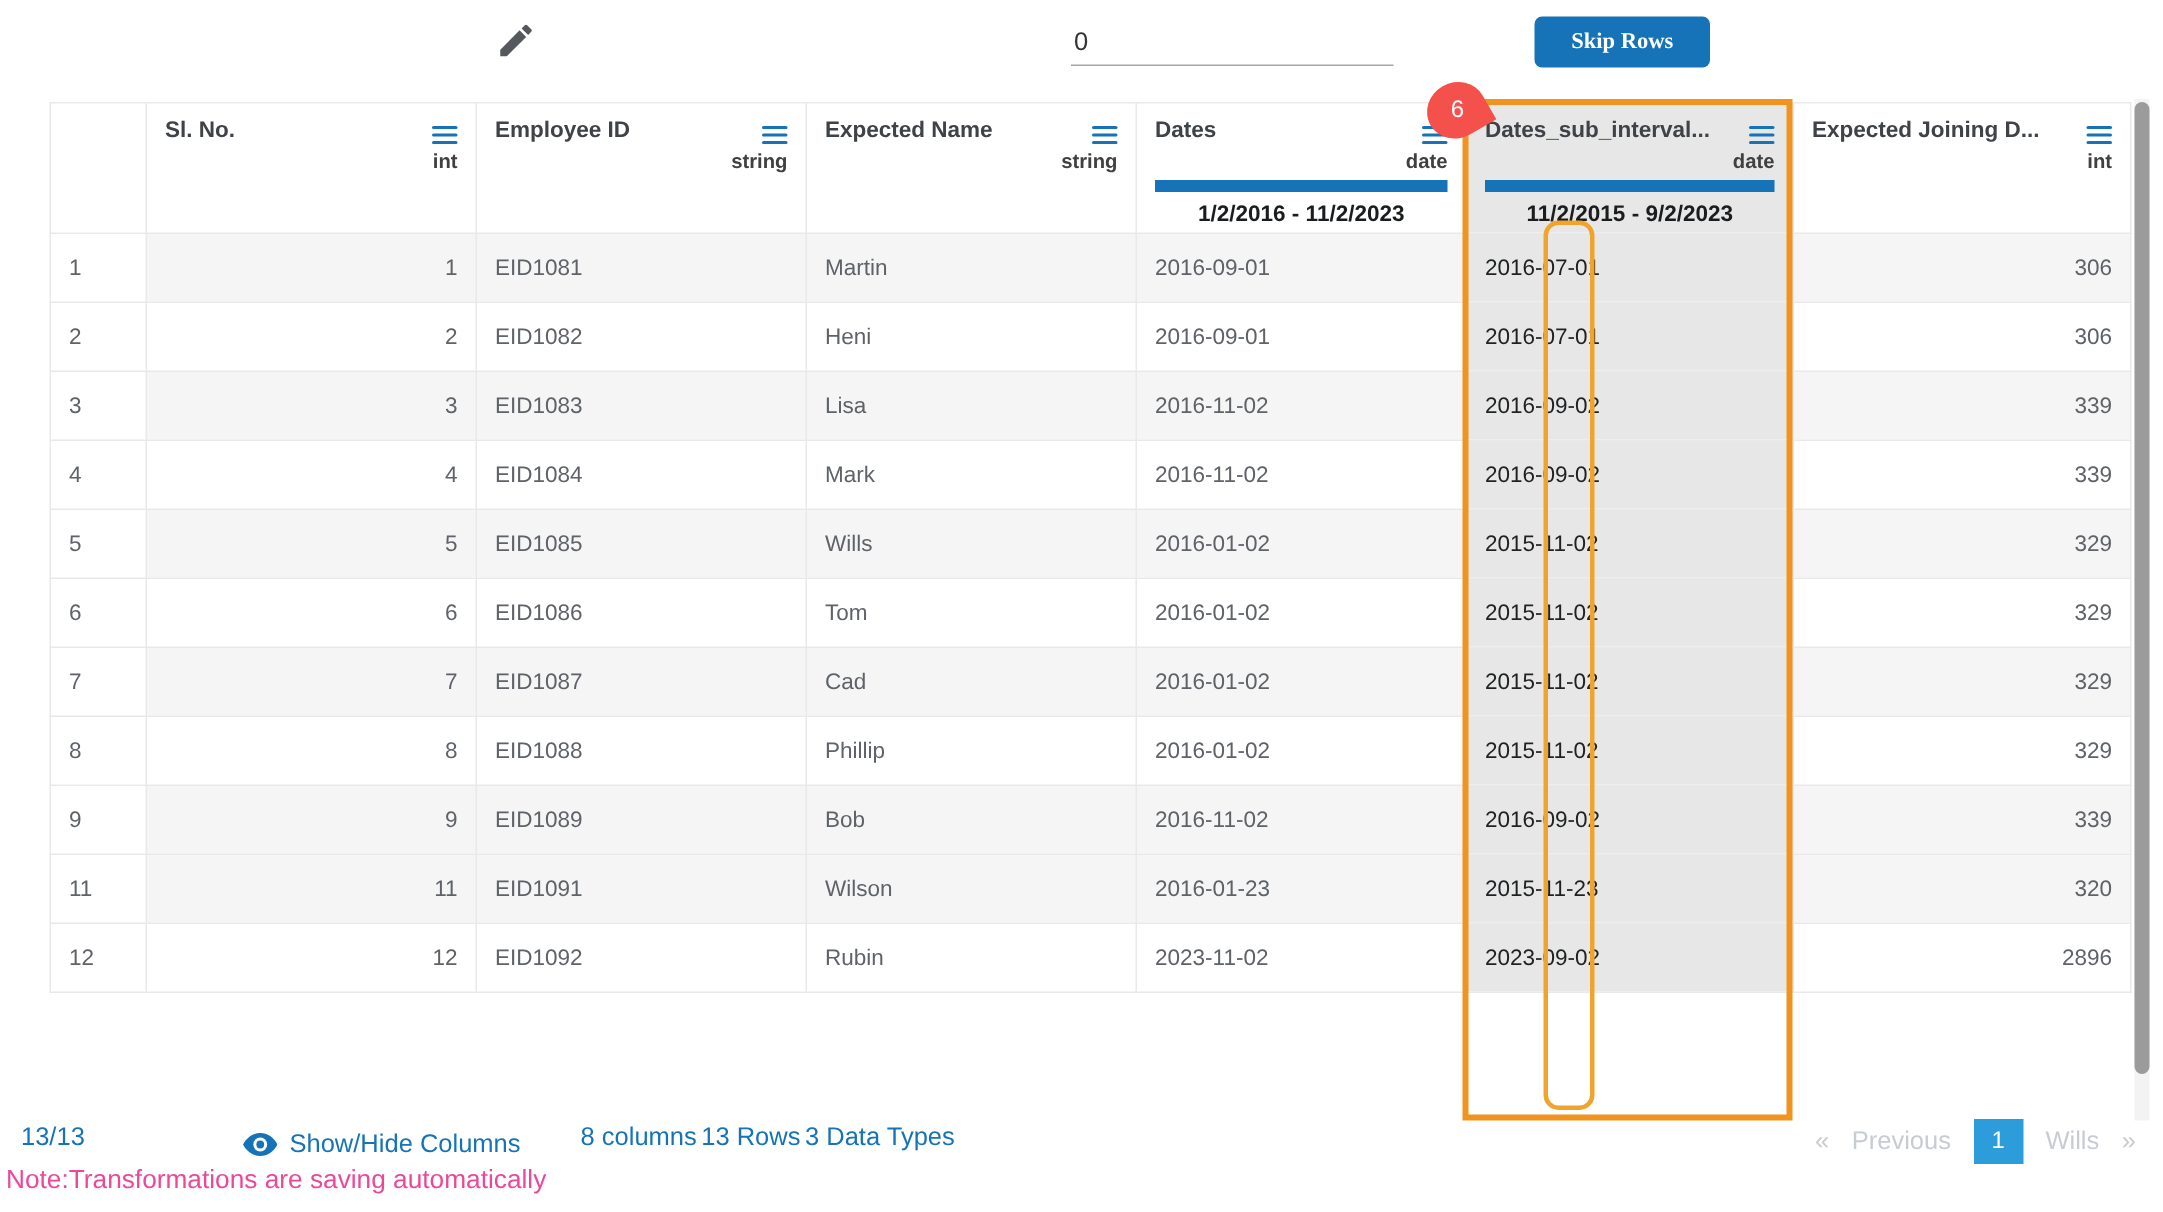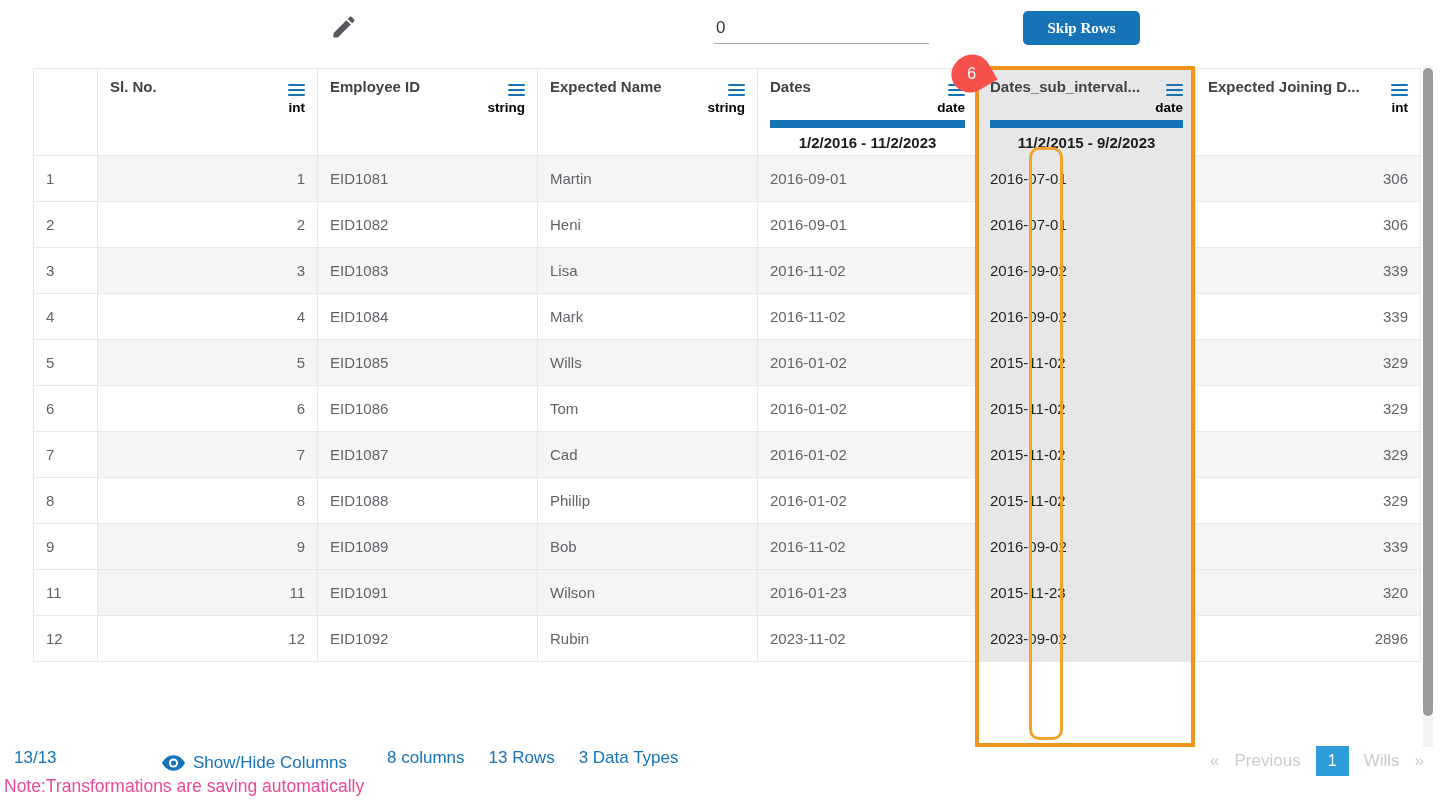--- a/index.html
+++ b/index.html
@@ -37,21 +37,21 @@
   .grid tbody tr.even td { background:#fff; }
   .grid tbody td.td-idx { background:#fff !important; color:#5f6368; }
   .grid tbody td.hl { background:#e7e7e7 !important; color:#1f2123; }
   .grid tbody td.num { text-align:right; }
   .grid th.hl-th { background:#e7e7e7; }
 
   .h-top { display:flex; justify-content:space-between; align-items:flex-start; }
   .h-label { font-size:15px; color:#3f4347; }
   .menu-icon { display:inline-block; margin-top:3px; cursor:pointer; }
   .menu-icon i { display:block; width:17px; height:2.5px; background:#1673B8; margin:2.5px 0; border-radius:1px; }
-  .h-type { text-align:right; color:#000000; font-size:13.5px; margin-top:1px; }
+  .h-type { text-align:right; color:#404040; font-size:13.5px; margin-top:1px; }
   .h-bar { height:8px; background:#1673B8; margin:5px 0 6px; }
   .h-range { text-align:center; font-size:15px; font-weight:700; color:#1a1c1e; }
 
   
   .col-highlight-outer {
     position:absolute; left:975px; top:66px; width:220px; height:681px;
     border:4px solid #F0941F; pointer-events:none; z-index:5;
   }
   .col-highlight-inner {
     position:absolute; left:1029px; top:147px; width:34px; height:593px;
@@ -66,21 +66,21 @@
   .step-badge span { transform:rotate(30deg); color:#fff; font-size:16px; }
 
   
   .vscroll-track { position:absolute; left:1423px; top:66px; width:10px; height:681px; background:#f3f3f3; z-index:4; }
   .vscroll-thumb { position:absolute; left:0; top:2px; width:10px; height:648px; background:#9b9b9b; border-radius:5px; cursor:grab; }
 
   
   .footer-bar { position:absolute; left:14px; top:748px; height:30px; display:flex; color:#1673B8; font-size:17px; }
   .row-count { min-width:52px; }
   .showhide-link { display:flex; align-items:center; gap:8px; margin-left:96px; cursor:pointer; color:#1673B8; }
-  .counts { display:flex; gap:24px; margin-left:40px; }
+  .counts { display:flex; gap:3px; margin-left:40px; }
   .counts span { cursor:pointer; }
 
   .pagination { position:absolute; right:18px; top:746px; height:30px; display:flex; align-items:center; gap:15px; font-size:17px; color:#c7ccd1; }
   .page-arrow, .page-link { cursor:pointer; }
   .page-current {
     width:33px; height:30px; background:#2D9CDB; color:#fff;
     display:flex; align-items:center; justify-content:center; cursor:pointer; font-size:16px;
   }
 
   .note-text { position:absolute; left:4px; top:776px; font-size:17.5px; color:#ec4899; }

